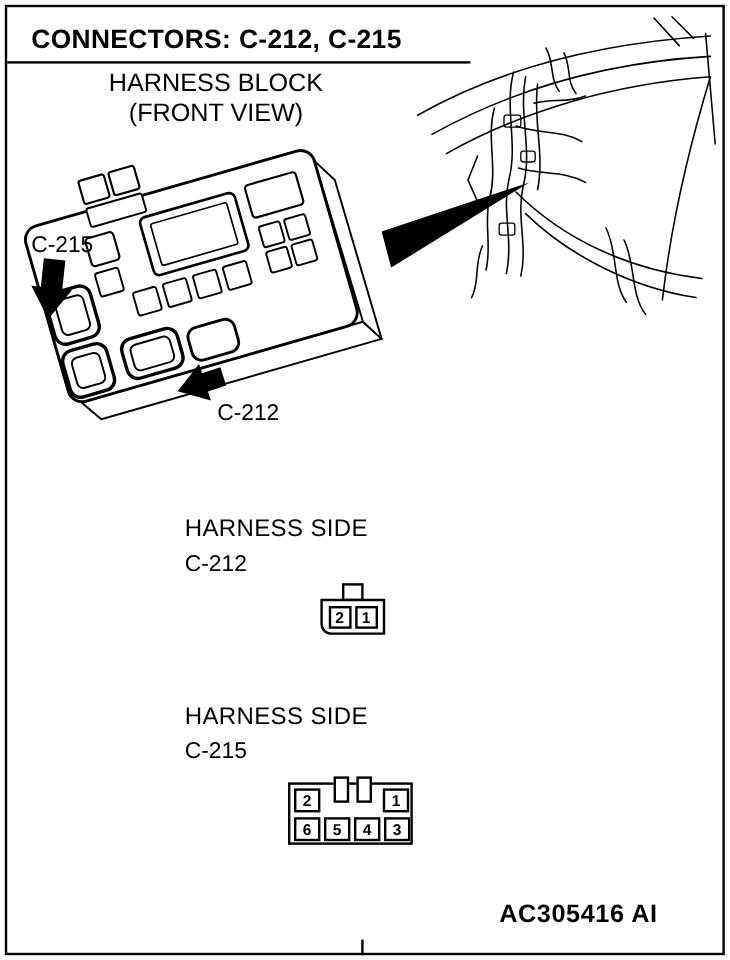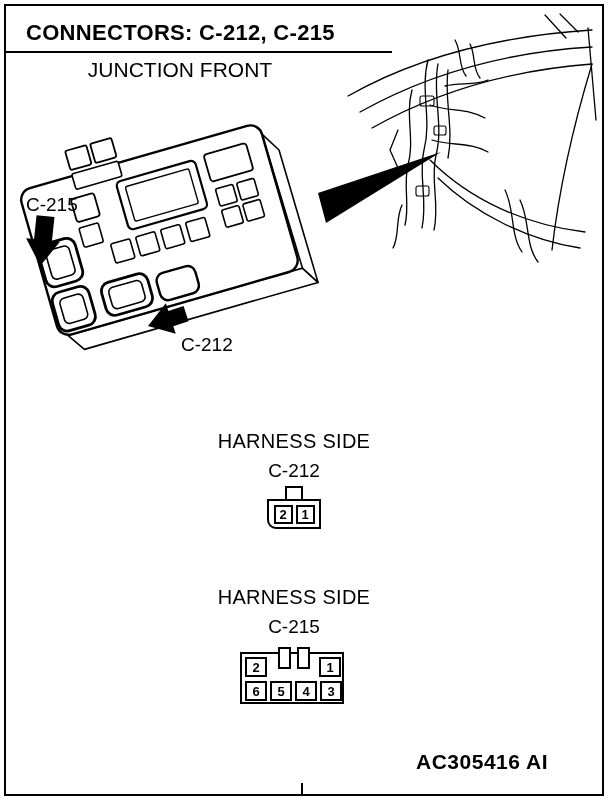--- a/index.html
+++ b/index.html
@@ -13,21 +13,21 @@
 
   .title { position:absolute; left:26px; top:20px; font-size:22px; font-weight:bold; letter-spacing:.3px; white-space:nowrap;text-align:center; }
   .title-rule { position:absolute; left:6px; top:51px; width:386px; height:2px; background:#000; }
 
   .subtitle { position:absolute; left:40px; top:57px; width:280px; text-align:center; font-size:21px; line-height:25px; }
 
   .lbl { position:absolute; font-size:19px; white-space:nowrap; }
   .lbl-c215 { left:26px; top:194px; }
   .lbl-c212 { left:181px; top:334px; }
 
-  .hs { position:absolute; left:154px; width:280px; text-align:center; }
+  .hs { position:absolute; left:154px; width:280px; }
   .hs1 { top:430px; }
   .hs2 { top:586px; }
   .hs-title { font-size:20px; letter-spacing:.3px; }
   .hs-name  { margin-top:7px; font-size:19px; }
 
   .pin {
     border:2px solid #000; background:#fff; font-weight:bold; font-size:13px;
     display:flex; align-items:center; justify-content:center; line-height:1;
   }
 
@@ -125,21 +125,22 @@
 
     <polygon fill="#000" transform="rotate(6 43 240)" points="34,216 52,216 52,240 60,240 43,266 26,240 34,240"></polygon>
 
     <polygon fill="#000" transform="rotate(-18 148 326)" points="188,318 188,334 172,334 172,342 148,326 172,310 172,318"></polygon>
   </svg>
 
   <div class="title">CONNECTORS: C-212, C-215</div>
   <div class="title-rule"></div>
 
   <div class="subtitle">
-    <div>JUNCTION FRONT</div>
+    <div>HARNESS BLOCK</div>
+    <div>(FRONT VIEW)</div>
   </div>
 
   <div class="lbl lbl-c215">C-215</div>
   <div class="lbl lbl-c212">C-212</div>
 
   <div class="hs hs1">
     <div class="hs-title">HARNESS SIDE</div>
     <div class="hs-name">C-212</div>
   </div>
   <div class="conn212">

